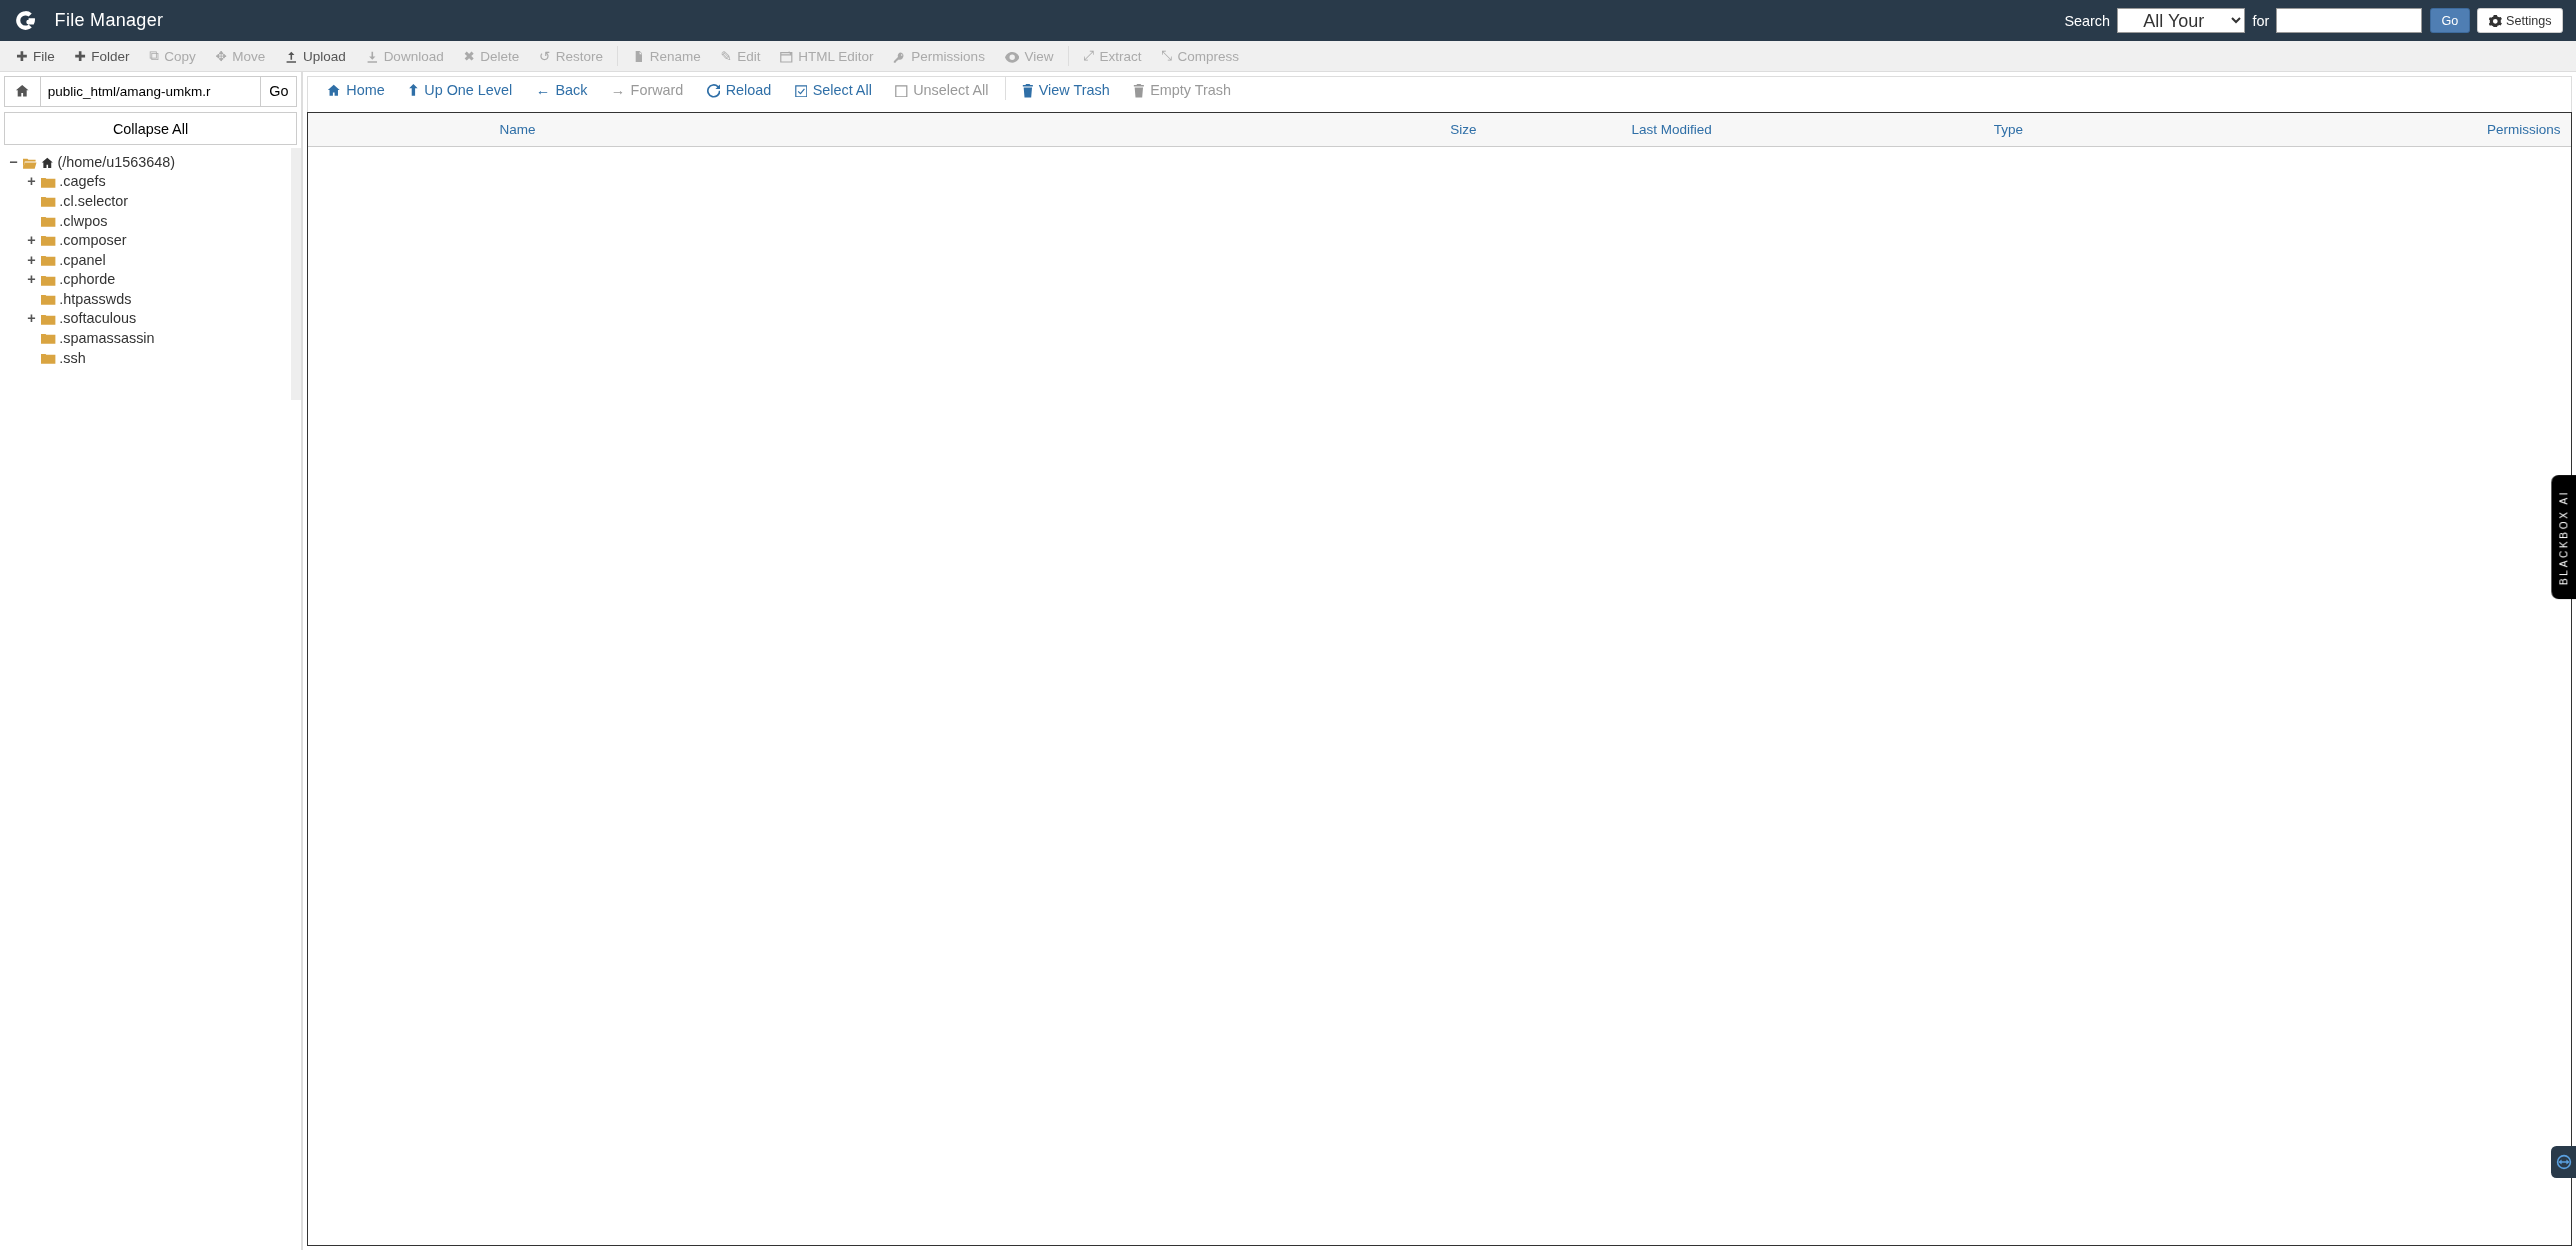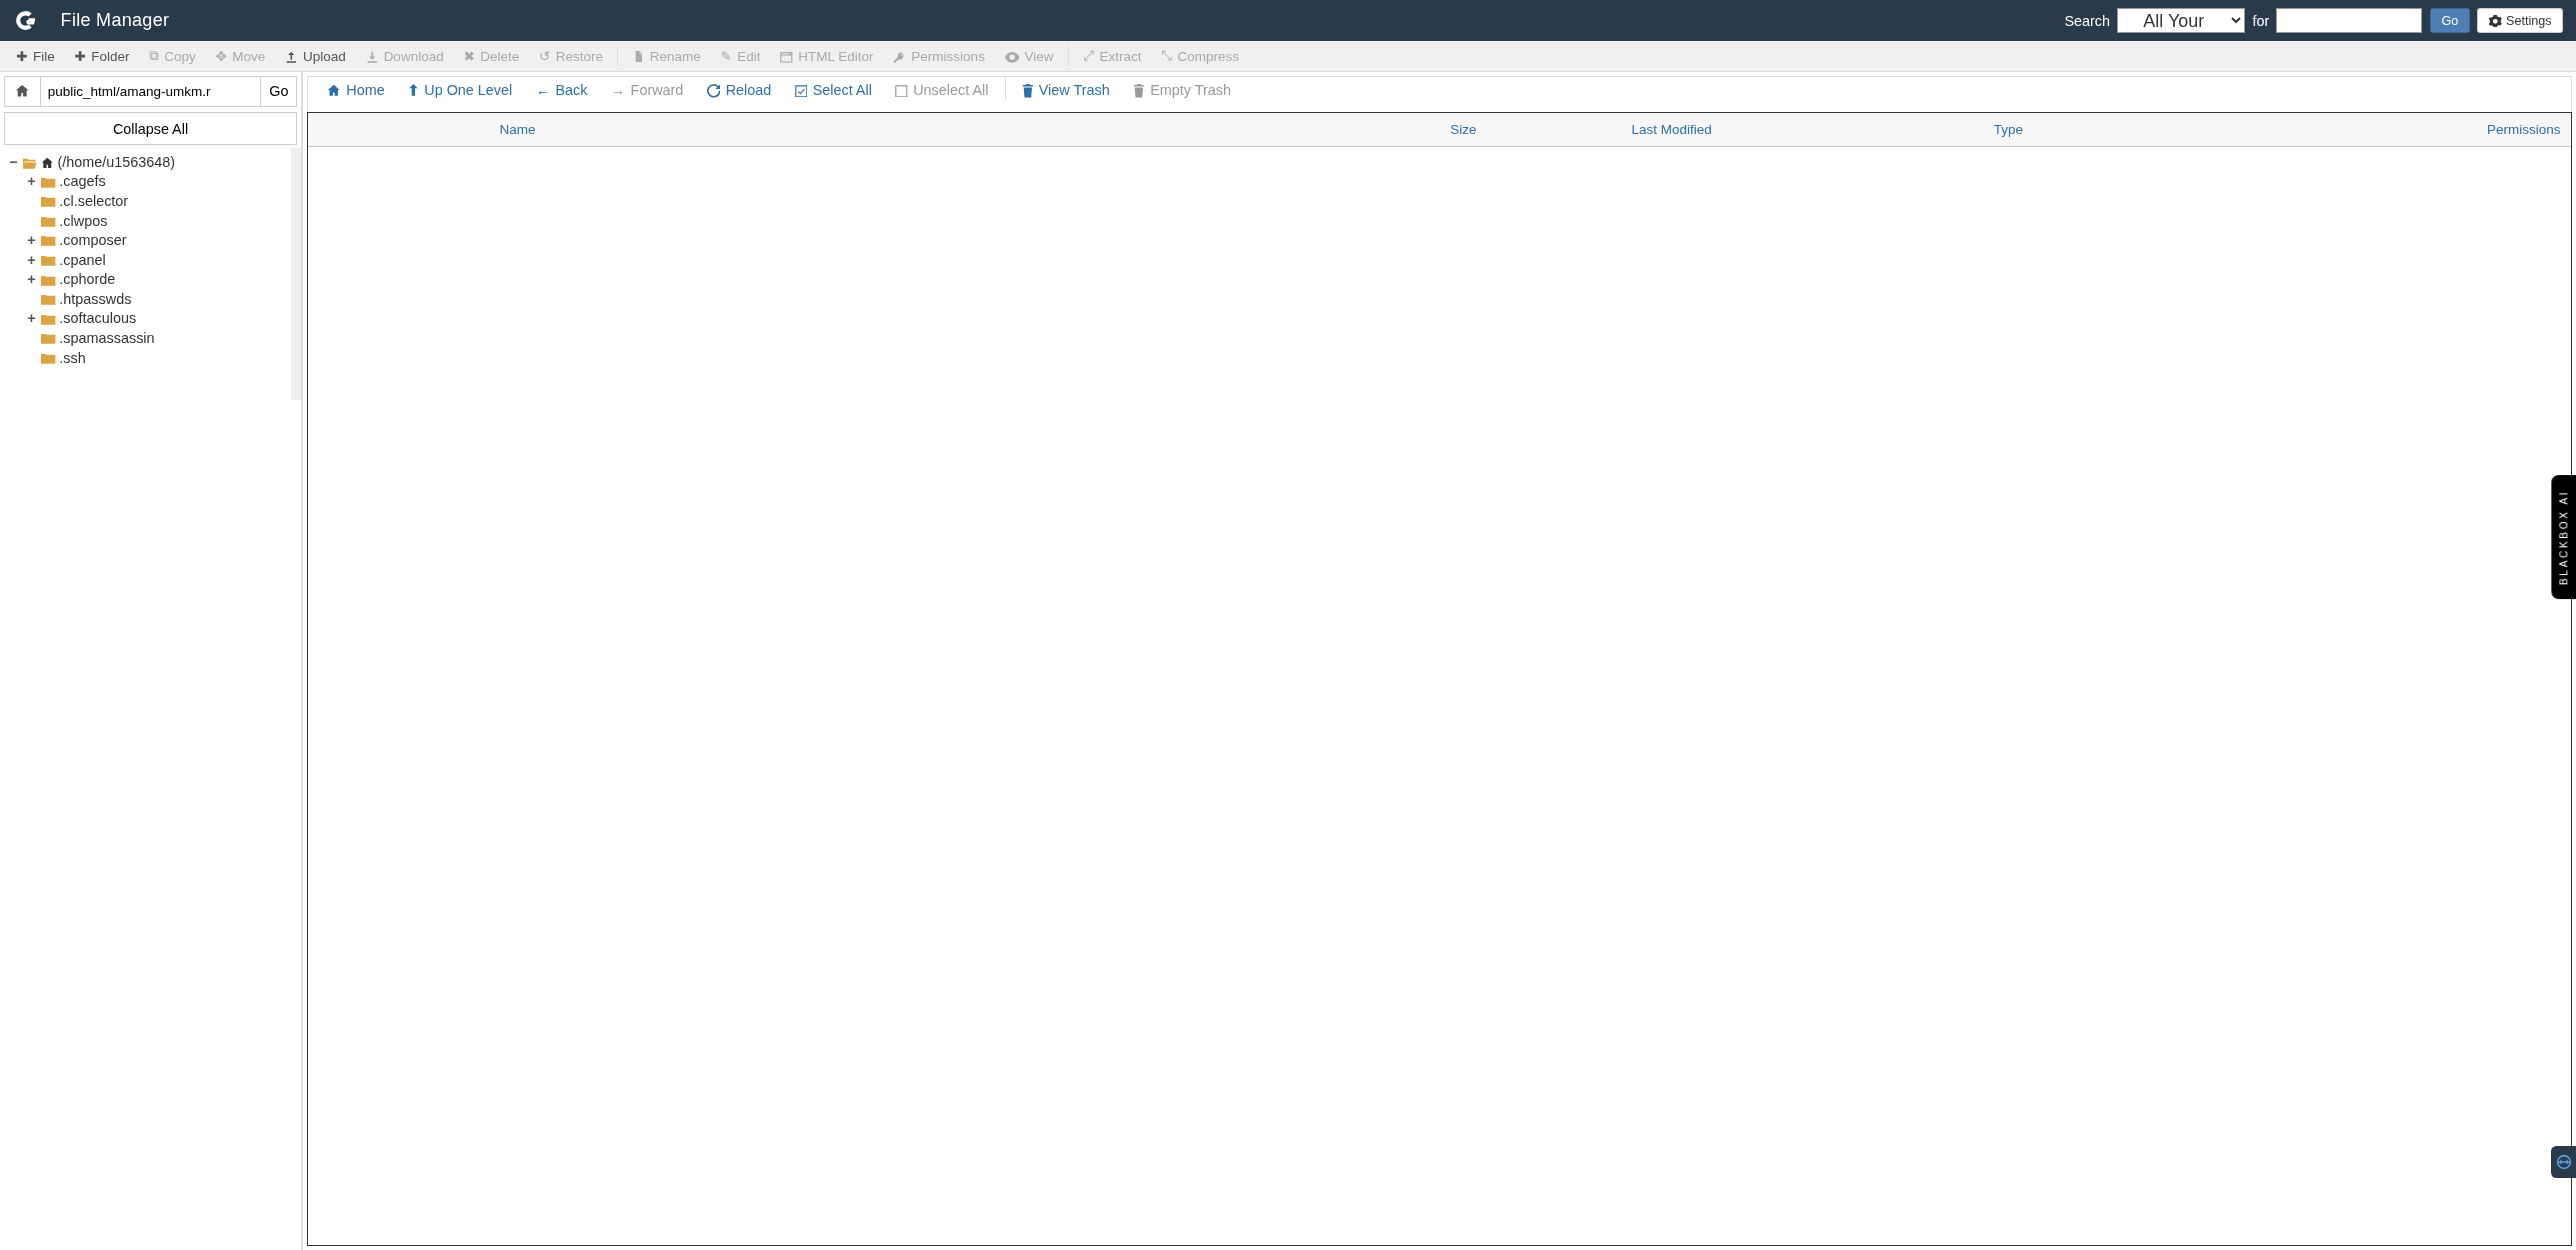--- a/index.html
+++ b/index.html
@@ -1,19 +1,19 @@
 <!DOCTYPE html>
 <html style="font-size:14.4px"><head>
 <meta charset="utf-8">
 <style>
 * { margin: 0; padding: 0; box-sizing: border-box; }
 body { font-family: -apple-system, BlinkMacSystemFont, "Segoe UI", Arial, sans-serif; font-size: 12.6px; background: #fff; overflow: hidden; }
 
 .header { background: #293a4a; color: #fff; height: 41px; display: flex; align-items: center; padding: 0 12.6px; }
-.header-left { display: flex; align-items: center; gap: 23px; justify-content: flex-end; }
+.header-left { display: flex; align-items: center; gap: 17px; justify-content: flex-end; }
 .cpanel-logo { width: 25px; height: 25px; }
 .header-title { font-size: 18px; font-weight: 400; letter-spacing: 0.3px; }
 .header-right { margin-left: auto; display: flex; align-items: center; gap: 7.2px; color: #fff; }
 .header-right label { font-size: 14.4px; }
 .select-scope { height: 25px; width: 128px; background: #fff; color: #333; border: 0.9px solid #999; padding: 0 21px; font-size: 18px; }
 .search-input { height: 25px; width: 146px; background: #fff; border: 0.9px solid #999; padding: 0 5.4px; }
 .btn-go, .btn-settings { height: 25px; padding: 0 10.8px; border: 0.9px solid transparent; border-radius: 2.7px; cursor: pointer; font-size: 12.6px; display: inline-flex; align-items: center; gap: 4.5px; }
 .btn-go { background: #4f7eb3; color: #fff; border-color: #3d6a9c; }
 .btn-settings { background: #fff; color: #333; border-color: #ccc; text-align: right; }
 

